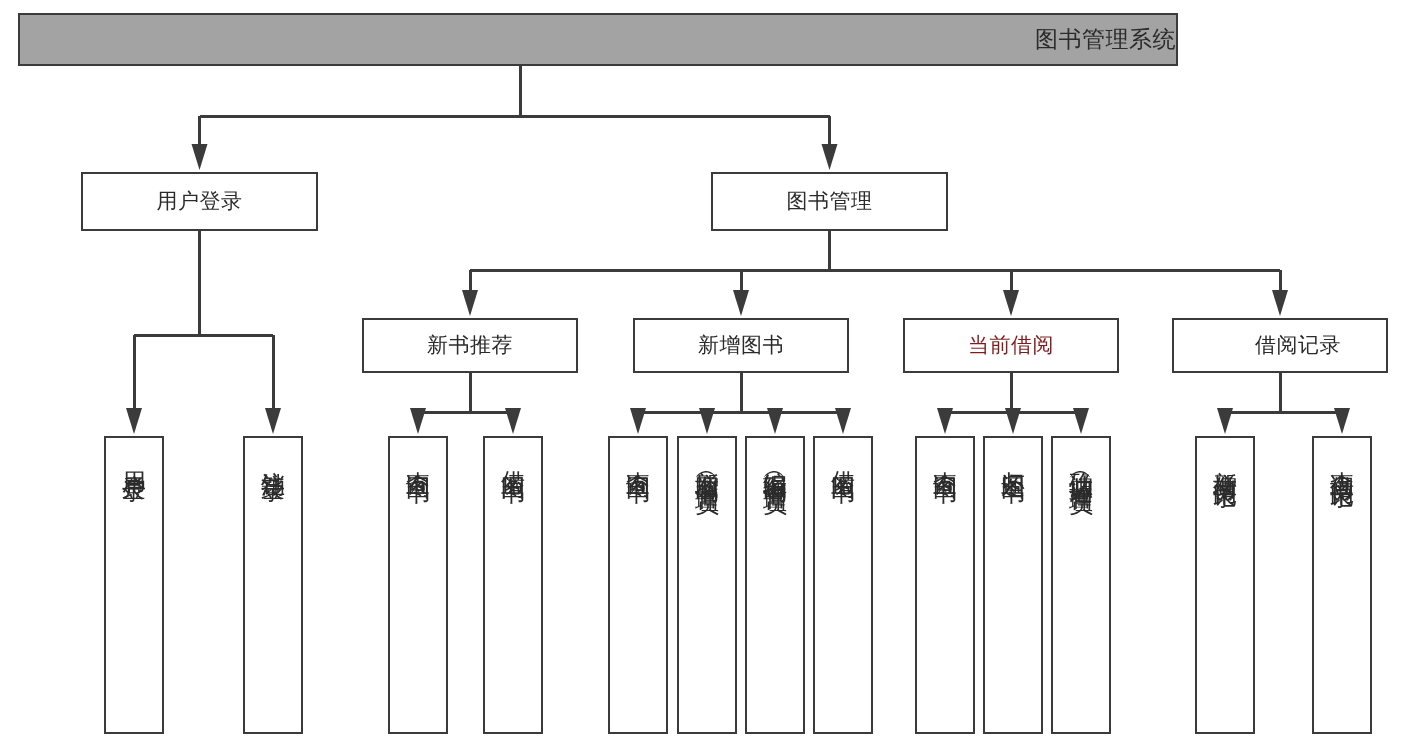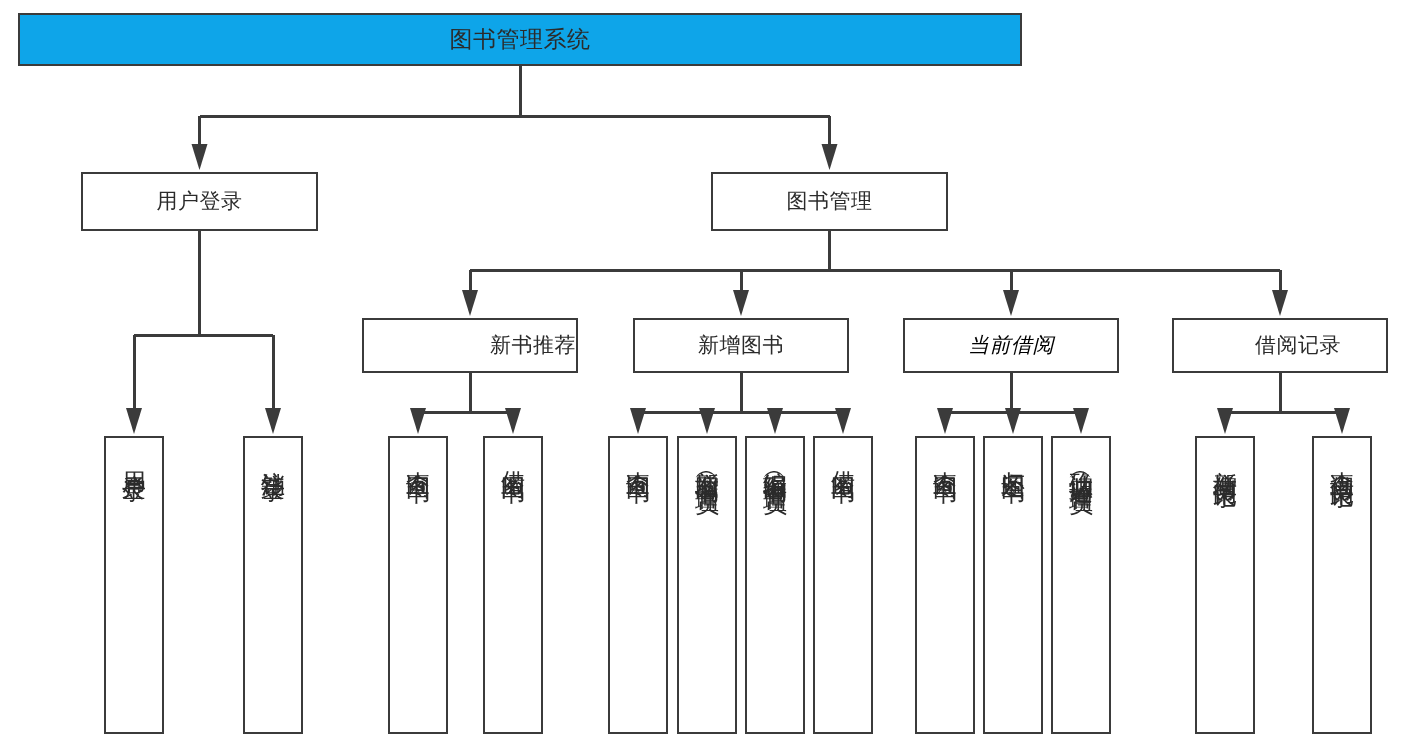--- a/index.html
+++ b/index.html
@@ -123,37 +123,37 @@
       <line x1="1081" y1="412" x2="1081" y2="410" stroke="#3b3b3b" stroke-width="3" shape-rendering="crispEdges"></line>
       <polygon points="1073,408 1089,408 1081,434" fill="#3b3b3b"></polygon>
       <line x1="1280" y1="373" x2="1280" y2="412" stroke="#3b3b3b" stroke-width="3" shape-rendering="crispEdges"></line>
       <line x1="1225" y1="412" x2="1342" y2="412" stroke="#3b3b3b" stroke-width="3" shape-rendering="crispEdges"></line>
       <line x1="1225" y1="412" x2="1225" y2="410" stroke="#3b3b3b" stroke-width="3" shape-rendering="crispEdges"></line>
       <polygon points="1217,408 1233,408 1225,434" fill="#3b3b3b"></polygon>
       <line x1="1342" y1="412" x2="1342" y2="410" stroke="#3b3b3b" stroke-width="3" shape-rendering="crispEdges"></line>
       <polygon points="1334,408 1350,408 1342,434" fill="#3b3b3b"></polygon>
     </svg>
   <div id="nodes-layer">
-      <div class="node horizontal root" style="left: 18px; top: 13px; width: 1004px; height: 53px; border-color: rgb(59, 59, 59); background: #0ea5e9;">
+      <div class="node horizontal root" style="left: 18px; top: 13px; width: 1160px; height: 53px; border-color: rgb(59, 59, 59); background: #a3a3a3; justify-content: flex-end;">
         <span class="label" style="color: rgb(43, 43, 43);">图书管理系统</span>
       </div>
       <div class="node horizontal" style="left: 81px; top: 172px; width: 237px; height: 59px; border-color: rgb(59, 59, 59); background: rgb(255, 255, 255);">
         <span class="label" style="color: rgb(43, 43, 43);">用户登录</span>
       </div>
       <div class="node horizontal" style="left: 711px; top: 172px; width: 237px; height: 59px; border-color: rgb(59, 59, 59); background: rgb(255, 255, 255);">
         <span class="label" style="color: rgb(43, 43, 43);">图书管理</span>
       </div>
-      <div class="node horizontal" style="left: 362px; top: 318px; width: 216px; height: 55px; border-color: rgb(59, 59, 59); background: rgb(255, 255, 255); justify-content: flex-end;">
+      <div class="node horizontal" style="left: 362px; top: 318px; width: 216px; height: 55px; border-color: rgb(59, 59, 59); background: rgb(255, 255, 255);">
         <span class="label" style="color: rgb(43, 43, 43);">新书推荐</span>
       </div>
       <div class="node horizontal" style="left: 633px; top: 318px; width: 216px; height: 55px; border-color: rgb(59, 59, 59); background: rgb(255, 255, 255);">
         <span class="label" style="color: rgb(43, 43, 43);">新增图书</span>
       </div>
       <div class="node horizontal" style="left: 903px; top: 318px; width: 216px; height: 55px; border-color: rgb(59, 59, 59); background: rgb(255, 255, 255);">
-        <span class="label" style="color: #000000; font-style: italic;">当前借阅</span>
+        <span class="label" style="color: #7f1d1d;">当前借阅</span>
       </div>
       <div class="node horizontal" style="left: 1172px; top: 318px; width: 216px; height: 55px; border-color: rgb(59, 59, 59); background: rgb(255, 255, 255); padding-left: 36px;">
         <span class="label" style="color: rgb(43, 43, 43);">借阅记录</span>
       </div>
       <div class="node vertical" style="left: 104px; top: 436px; width: 60px; height: 298px; border-color: rgb(59, 59, 59); background: rgb(255, 255, 255);">
         <span class="label" style="color: rgb(43, 43, 43);">用户登录</span>
       </div>
       <div class="node vertical" style="left: 243px; top: 436px; width: 60px; height: 298px; border-color: rgb(59, 59, 59); background: rgb(255, 255, 255);">
         <span class="label" style="color: rgb(43, 43, 43);">注销登录</span>
       </div>

